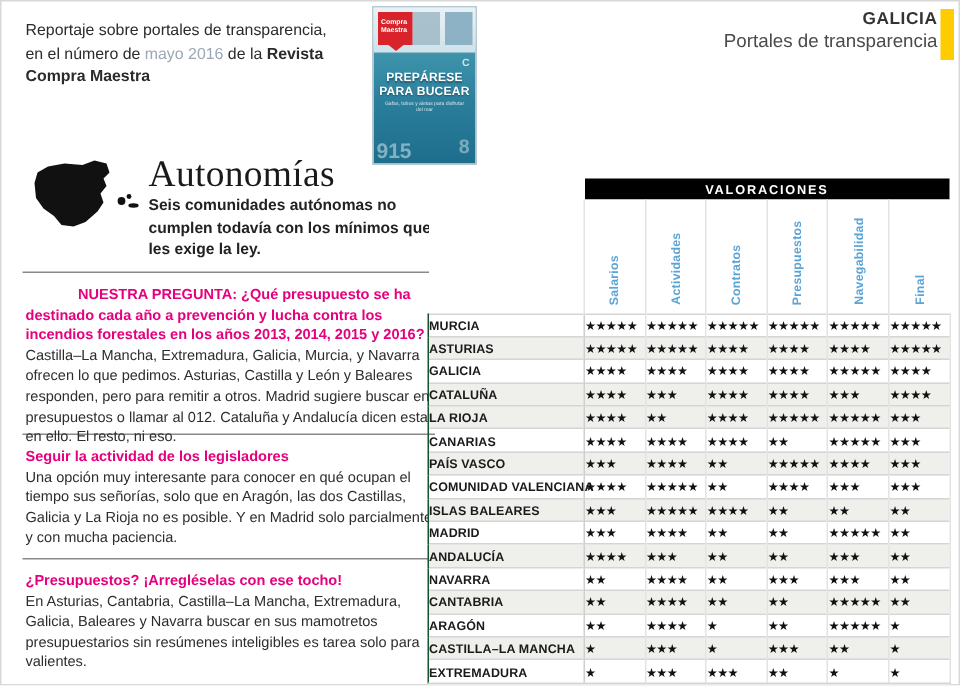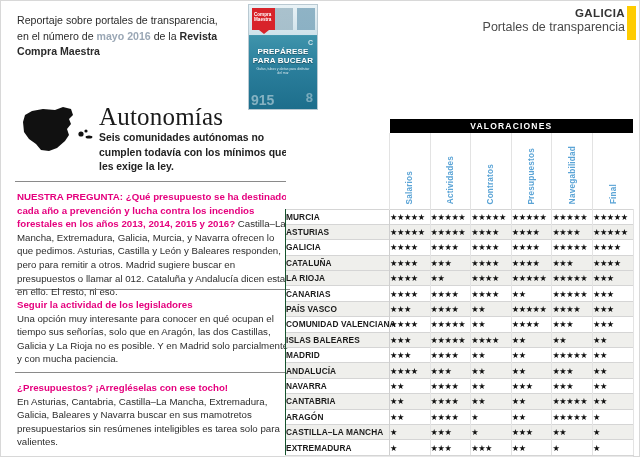--- a/index.html
+++ b/index.html
@@ -20,21 +20,21 @@
   
   .intro {
     position: absolute;
     left: 16px; top: 12px;
     width: 228px;
     font-size: 10.6px;
     line-height: 15.5px;
     color: #2b2b2b;
   }
   .intro .b { font-weight: bold; }
-  .intro .date { color: #9aa7b5; font-weight: bold; }
+  .intro .date { color: #9aa7b5; }
 
   .cover {
     position: absolute;
     left: 247px; top: 3px;
     width: 70px; height: 106px;
     background: linear-gradient(#cfe6f0 0%, #bcdbe9 18%, #3e93ab 30%, #2b7f9c 60%, #1d6e8c 100%);
     overflow: hidden;
     border: 1px solid #b9c9d2;
   }
   .cover .cv-top {
@@ -122,21 +122,21 @@
     position: absolute; left: 14px; top: 288px; width: 275px;
     border-top: 1px solid #8a8a8a;
   }
   .hr-3 {
     position: absolute; left: 14px; top: 371px; width: 275px;
     border-top: 1px solid #8a8a8a;
   }
 
   .para { position: absolute; left: 16px; width: 272px;
           font-size: 9.7px; line-height: 13.6px; color: #2d2d2d; }
-  .para .pink { color: #e5007e; font-weight: bold; }
+  .para .pink { color: #e5007e; font-weight: bold; margin-left: 35px; }
   .para-head { color: #e5007e; font-weight: bold; display: block; }
 
   #p-question { top: 189px; }
   #p-legis    { top: 297px; }
   #p-budget   { top: 380px; }
 
   
   #table-wrap {
     position: absolute; left: 284px; top: 93px;
     width: 348px;

